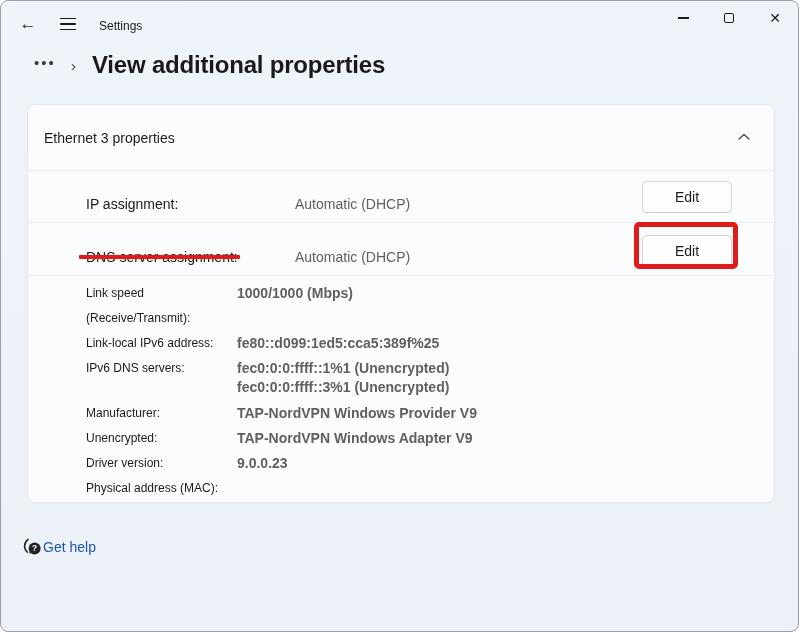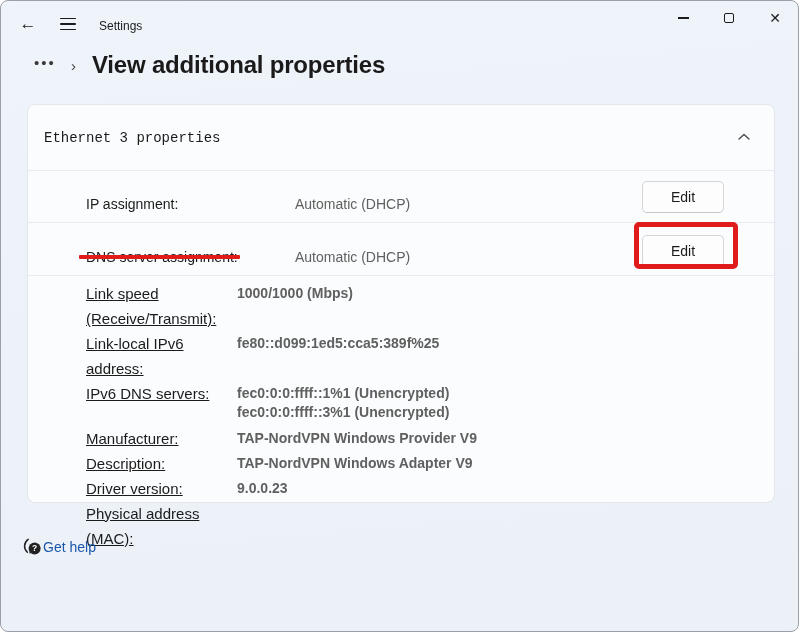--- a/index.html
+++ b/index.html
@@ -39,37 +39,37 @@
   }
   .crumb-chevron { margin:0 10px 0 8px; font-size:15px; color:#444; }
   .page-title { font-size:24px; font-weight:700; letter-spacing:-0.2px; color:#1a1a1a; margin-left:6px; }
 
   
   .card {
     position:absolute; left:26px; top:103px; width:748px; height:399px;
     background:#fbfcfd; border:1px solid #e3e6ea; border-radius:8px;
   }
   .card-header { position:absolute; left:0; top:0; width:100%; height:65px; }
-  .card-header-label { position:absolute; left:16px; top:25px; font-size:14px; color:#1b1b1b;font-family:Liberation Mono, monospace; }
+  .card-header-label { position:absolute; left:16px; top:25px; font-size:14px; color:#1b1b1b; }
   .chevron-up { position:absolute; right:22px; top:24px; width:16px; height:16px; color:#4a4a4a; }
   .divider { position:absolute; left:0; width:100%; height:1px; background:#e9ebee; }
 
   .setting-row { position:absolute; left:0; width:100%; }
   .row-label { position:absolute; left:58px; font-size:14px; color:#1b1b1b; }
   .row-value { position:absolute; left:267px; font-size:14px; color:#606060; }
 
   .btn {
-    position:absolute; left:614px; width:82px; height:32px;
+    position:absolute; left:614px; width:90px; height:32px;
     background:#fdfdfd; border:1px solid #d5d5d5; border-bottom-color:#c7c7c7;
     border-radius:5px; font-size:14px; color:#1b1b1b; font-family:inherit; cursor:pointer;
   }
 
   
   .detail-row { position:relative; display:flex; }
-  .detail-label { width:209px; flex:none; font-size:15px; color:#1b1b1b; line-height:25px; padding-left:58px;text-decoration:underline; }
+  .detail-label { width:209px; flex:none; font-size:12px; color:#1b1b1b; line-height:25px; padding-left:58px; }
   .detail-values { font-size:14px; color:#606060; line-height:25px;font-weight:bold; }
   .detail-values.multi { line-height:18.8px; padding-top:3px; }
 
   
   .anno-underline {
     position:absolute; left:78px; top:254px; width:161px; height:4px;
     background:var(--anno-red); border-radius:1px; z-index:5;
   }
   .anno-box {
     position:absolute; left:633px; top:221px; width:104px; height:47px;
@@ -158,21 +158,21 @@
           <span class="detail-values multi">
             <span style="display:block">fec0:0:0:ffff::1%1 (Unencrypted)</span>
             <span style="display:block">fec0:0:0:ffff::3%1 (Unencrypted)</span>
           </span>
         </div>
         <div class="detail-row" style="margin-top:4px">
           <span class="detail-label">Manufacturer:</span>
           <span class="detail-values">TAP-NordVPN Windows Provider V9</span>
         </div>
         <div class="detail-row">
-          <span class="detail-label">Description:</span>
+          <span class="detail-label">Unencrypted:</span>
           <span class="detail-values">TAP-NordVPN Windows Adapter V9</span>
         </div>
         <div class="detail-row">
           <span class="detail-label">Driver version:</span>
           <span class="detail-values">9.0.0.23</span>
         </div>
         <div class="detail-row">
           <span class="detail-label">Physical address (MAC):</span>
         </div>
       </div>

